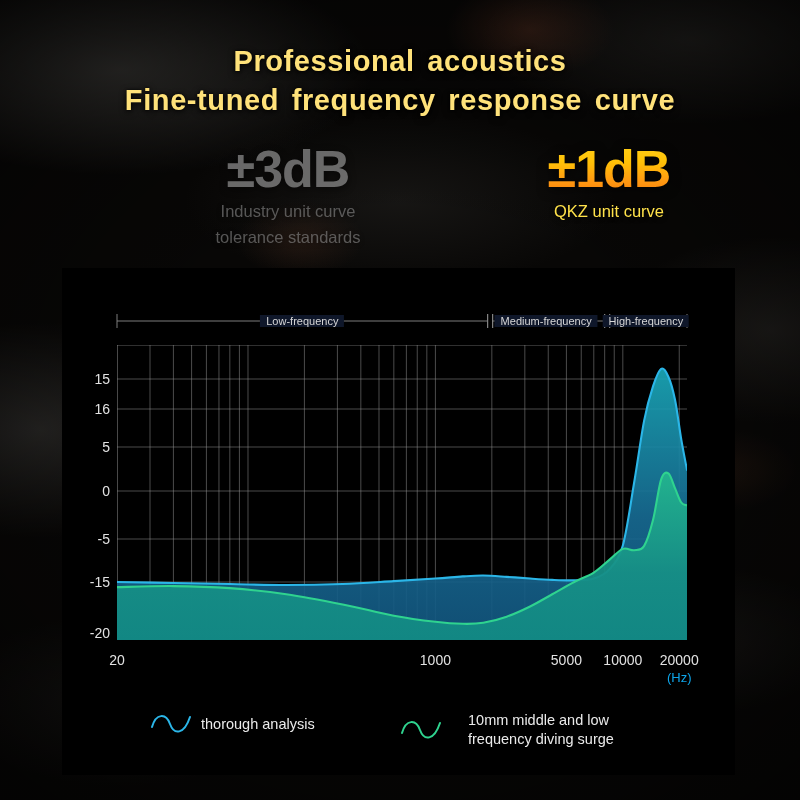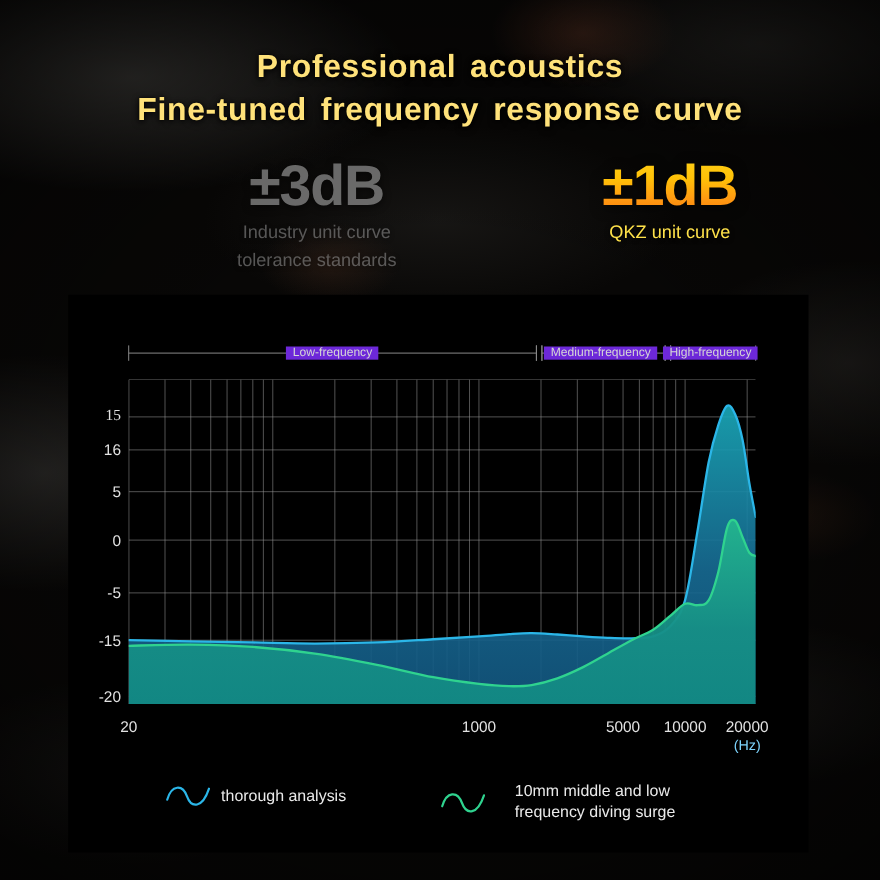--- a/index.html
+++ b/index.html
@@ -57,30 +57,30 @@
   .sub.hot{color:#ffe24a;text-shadow:0 1px 5px rgba(0,0,0,.9);}
 
   
   #panel{position:absolute;left:62px;top:268px;width:673px;height:507px;
          background:#000;z-index:7;}
 
   .bands{position:absolute;left:0;top:42px;width:100%;height:22px;}
   .bands svg{display:block;}
   .bandlabel{position:absolute;color:#d6d6d6;font-size:11px;line-height:12px;
              transform:translate(-50%,-50%);white-space:nowrap;
-             background:#6d28d9;padding:0 6px;}
+             background:#0f172a;padding:0 6px;}
 
   #plotwrap{position:absolute;left:55px;top:77px;width:570px;height:295px;}
   #plotwrap svg{display:block;}
 
   .ylab{position:absolute;color:#e2e2e2;font-size:14px;line-height:14px;
         text-align:right;transform:translateY(-50%);width:42px;}
   .xlab{position:absolute;color:#e2e2e2;font-size:14px;line-height:16px;
         transform:translateX(-50%);white-space:nowrap;text-align:center;}
-  .hzunit{position:absolute;color:#7dd3fc;font-size:13px;line-height:15px;
+  .hzunit{position:absolute;color:#0ea5e9;font-size:13px;line-height:15px;
           transform:translateX(-50%);}
 
   
   .legend{position:absolute;left:0;bottom:18px;width:100%;height:52px;}
   .lgitem{position:absolute;display:flex;align-items:center;gap:9px;}
   .lgitem .wave{flex:0 0 auto;}
   .lgitem .txt{color:#eaeaea;font-size:14.5px;line-height:19px;white-space:pre-line;}
 </style>
 </head>
 <body>
@@ -198,21 +198,21 @@
           <path d="M 0.00 237.00 C 9.40 237.17, 37.61 237.68, 56.42 238.02 C 75.22 238.36, 94.03 238.70, 112.83 239.04 C 131.64 239.38, 150.45 240.06, 169.25 240.06 C 188.06 240.06, 207.74 239.69, 225.67 239.04 C 243.60 238.39, 261.38 237.05, 276.83 236.14 C 292.29 235.23, 306.92 234.35, 318.41 233.56 C 329.91 232.77, 337.82 231.91, 345.80 231.41 C 353.77 230.91, 358.94 230.48, 366.25 230.55 C 373.56 230.62, 381.86 231.34, 389.67 231.84 C 397.47 232.34, 405.49 233.06, 413.08 233.56 C 420.67 234.06, 427.87 234.56, 435.22 234.85 C 442.56 235.14, 450.24 235.50, 457.17 235.28 C 464.10 235.06, 470.89 235.42, 476.79 233.56 C 482.70 231.70, 487.76 229.62, 492.60 224.10 C 497.44 218.58, 501.72 214.93, 505.83 200.45 C 509.93 185.97, 513.64 158.04, 517.20 137.20 C 520.76 116.36, 524.04 91.40, 527.18 75.40 C 530.32 59.40, 533.25 49.80, 536.07 41.20 C 538.88 32.60, 541.53 25.38, 544.08 23.80 C 546.63 22.22, 549.04 26.53, 551.37 31.73 C 553.71 36.93, 555.92 44.56, 558.07 55.00 C 560.21 65.44, 562.26 82.75, 564.25 94.40 C 566.24 106.05, 569.04 119.80, 570.00 124.88" fill="none" stroke="#2bb6e8" stroke-width="2.1" stroke-linejoin="round" stroke-linecap="round"></path>
         </g>
         <g>
           <path d="M 0.00 242.10 C 9.40 241.93, 37.61 240.91, 56.42 241.08 C 75.22 241.25, 94.03 241.76, 112.83 243.12 C 131.64 244.48, 150.45 246.52, 169.25 249.24 C 188.06 251.96, 207.74 255.87, 225.67 259.44 C 243.60 263.01, 261.38 267.77, 276.83 270.66 C 292.29 273.55, 306.92 275.42, 318.41 276.78 C 329.91 278.14, 337.82 278.65, 345.80 278.82 C 353.77 278.99, 358.94 278.99, 366.25 277.80 C 373.56 276.61, 381.86 274.40, 389.67 271.68 C 397.47 268.96, 405.49 265.22, 413.08 261.48 C 420.67 257.74, 427.87 253.32, 435.22 249.24 C 442.56 245.16, 450.24 240.62, 457.17 237.00 C 464.10 233.38, 470.89 231.27, 476.79 227.54 C 482.70 223.81, 487.76 218.58, 492.60 214.64 C 497.44 210.70, 501.72 205.47, 505.83 203.89 C 509.93 202.31, 513.64 205.68, 517.20 205.18 C 520.76 204.68, 524.04 205.94, 527.18 200.88 C 530.32 195.82, 533.25 185.85, 536.07 174.80 C 538.88 163.75, 541.53 142.29, 544.08 134.56 C 546.63 126.83, 549.04 126.93, 551.37 128.40 C 553.71 129.87, 555.92 138.51, 558.07 143.36 C 560.21 148.21, 562.26 154.68, 564.25 157.52 C 566.24 160.36, 569.04 159.92, 570.00 160.40 L 570 295 L 0 295 Z" fill="url(#grad1)" stroke="none"></path>
           <path d="M 0.00 242.10 C 9.40 241.93, 37.61 240.91, 56.42 241.08 C 75.22 241.25, 94.03 241.76, 112.83 243.12 C 131.64 244.48, 150.45 246.52, 169.25 249.24 C 188.06 251.96, 207.74 255.87, 225.67 259.44 C 243.60 263.01, 261.38 267.77, 276.83 270.66 C 292.29 273.55, 306.92 275.42, 318.41 276.78 C 329.91 278.14, 337.82 278.65, 345.80 278.82 C 353.77 278.99, 358.94 278.99, 366.25 277.80 C 373.56 276.61, 381.86 274.40, 389.67 271.68 C 397.47 268.96, 405.49 265.22, 413.08 261.48 C 420.67 257.74, 427.87 253.32, 435.22 249.24 C 442.56 245.16, 450.24 240.62, 457.17 237.00 C 464.10 233.38, 470.89 231.27, 476.79 227.54 C 482.70 223.81, 487.76 218.58, 492.60 214.64 C 497.44 210.70, 501.72 205.47, 505.83 203.89 C 509.93 202.31, 513.64 205.68, 517.20 205.18 C 520.76 204.68, 524.04 205.94, 527.18 200.88 C 530.32 195.82, 533.25 185.85, 536.07 174.80 C 538.88 163.75, 541.53 142.29, 544.08 134.56 C 546.63 126.83, 549.04 126.93, 551.37 128.40 C 553.71 129.87, 555.92 138.51, 558.07 143.36 C 560.21 148.21, 562.26 154.68, 564.25 157.52 C 566.24 160.36, 569.04 159.92, 570.00 160.40" fill="none" stroke="#2fd38f" stroke-width="2.1" stroke-linejoin="round" stroke-linecap="round"></path>
         </g>
       </svg>
   </div>
 
   <div id="y-axis">
-      <div class="ylab" style="left: 6px; top: 111px; font-family: Liberation Serif, serif;">15</div>
+      <div class="ylab" style="left: 6px; top: 111px;">15</div>
       <div class="ylab" style="left: 6px; top: 141px;">16</div>
       <div class="ylab" style="left: 6px; top: 179px;">5</div>
       <div class="ylab" style="left: 6px; top: 223px;">0</div>
       <div class="ylab" style="left: 6px; top: 271px;">-5</div>
       <div class="ylab" style="left: 6px; top: 314px;">-15</div>
       <div class="ylab" style="left: 6px; top: 365px;">-20</div>
     </div>
   <div id="x-axis">
       <div class="xlab" style="left: 55px; top: 384px;">20</div>
       <div class="xlab" style="left: 373.411px; top: 384px;">1000</div>

